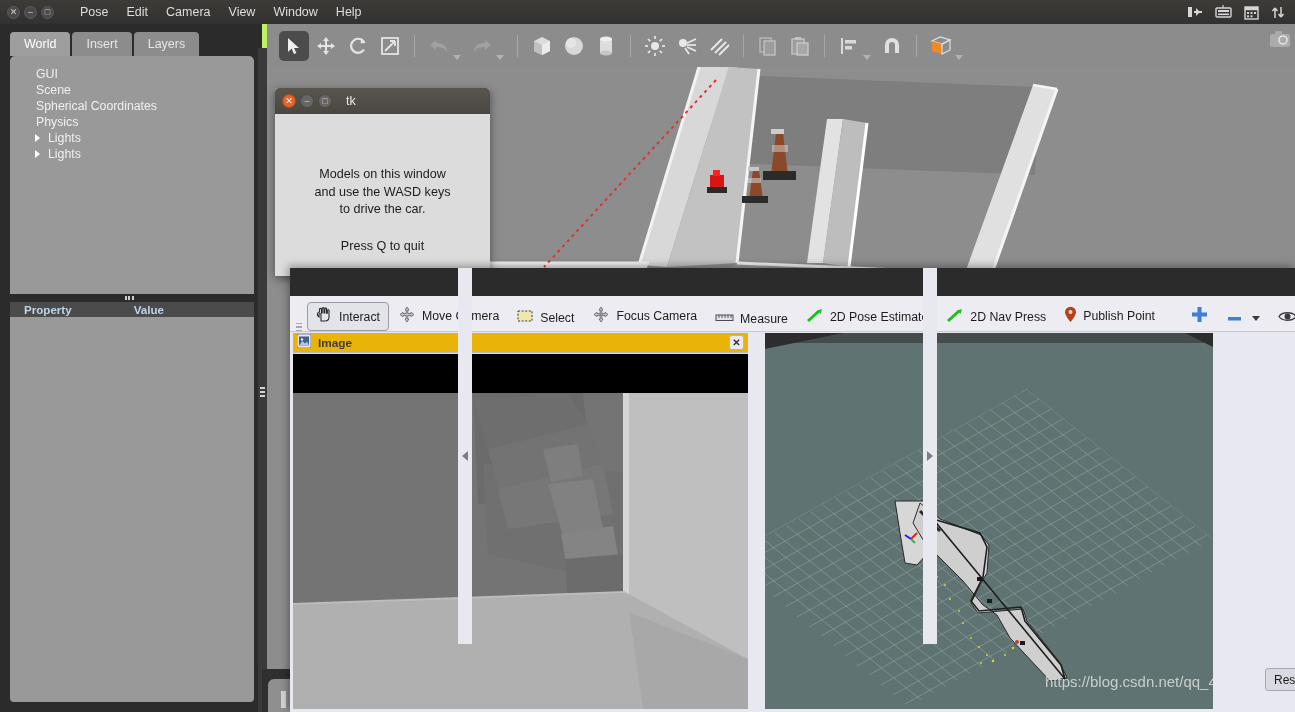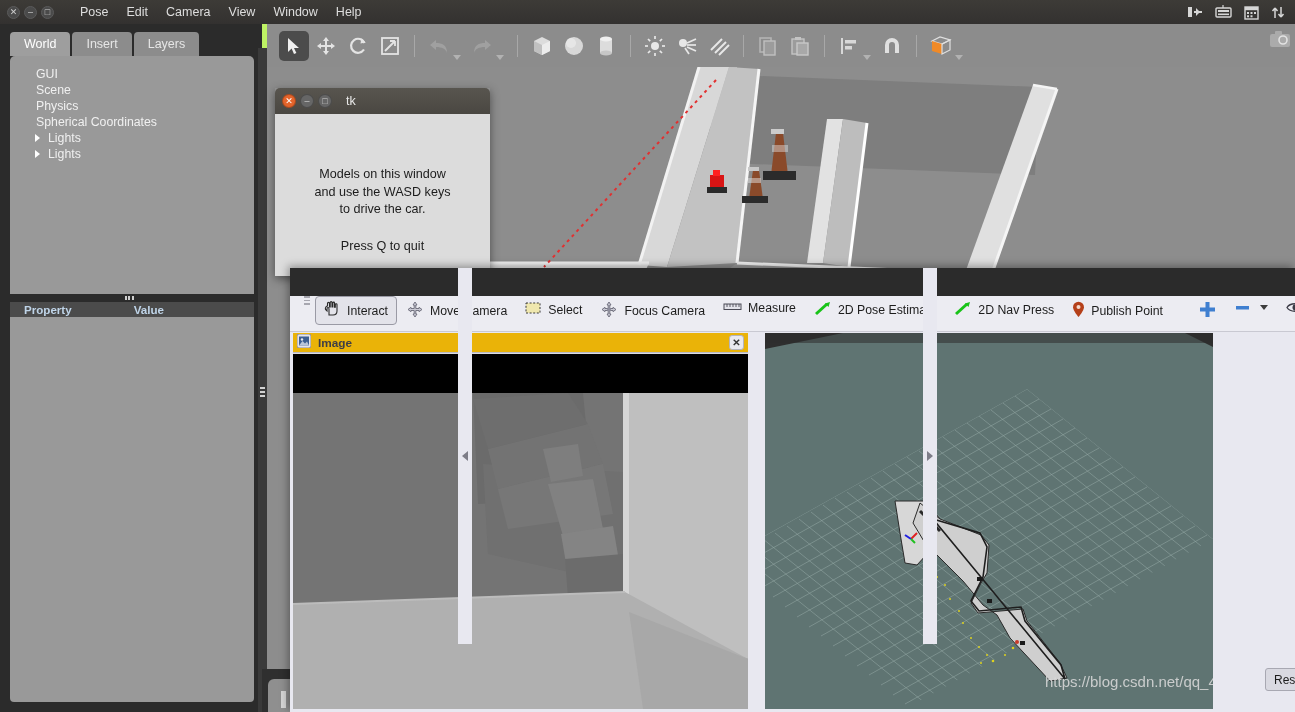--- a/index.html
+++ b/index.html
@@ -146,21 +146,21 @@
     position: absolute; left: 290px; top: 268px; width: 1005px; height: 444px;
     background: #e8e8f0;
     box-shadow: -2px -2px 8px rgba(0,0,0,.35);
   }
   .rviz-titlebar {
     position: absolute; left: 0; top: 0; width: 1005px; height: 28px;
     background: #2b2b2b;
   }
   .rviz-toolbar {
     position: absolute; left: 0; top: 28px; width: 1005px; height: 36px;
-    background: #ececf2; display: flex; align-items: flex-start; padding-left: 14px;
+    background: #ececf2; display: flex; align-items: flex-end; padding-left: 6px;
     border-bottom: 1px solid #c9c9d2;
   }
   .tb-grip { display:flex; flex-direction: column; gap: 2px; margin-right: 5px; }
   .tb-grip s { width: 6px; height: 1.5px; background: #a7a7b0; display:block; }
   .tb-item {
     display: flex; align-items: center; gap: 6px; padding: 5px 9px;
     font-size: 12.3px; color: #1d1d1d; cursor: pointer; border-radius: 4px;
     white-space: nowrap;
   }
   .tb-item.active { border: 1px solid #9a9aa5; background: #e3e3ea; padding: 4px 8px; }
@@ -311,24 +311,24 @@
 
       <div class="tree-box">
         <div class="tree">
           <div class="tree-row">
               <span>GUI</span>
             </div>
           <div class="tree-row">
               <span>Scene</span>
             </div>
           <div class="tree-row">
-              <span>Physics</span>
+              <span>Spherical Coordinates</span>
             </div>
           <div class="tree-row">
-              <span>Spherical Coordinates</span>
+              <span>Physics</span>
             </div>
           <div class="tree-row has-arw">
               <i class="arw"></i>
               <span>Lights</span>
             </div>
           <div class="tree-row has-arw">
               <i class="arw"></i>
               <span>Lights</span>
             </div>
         </div>

